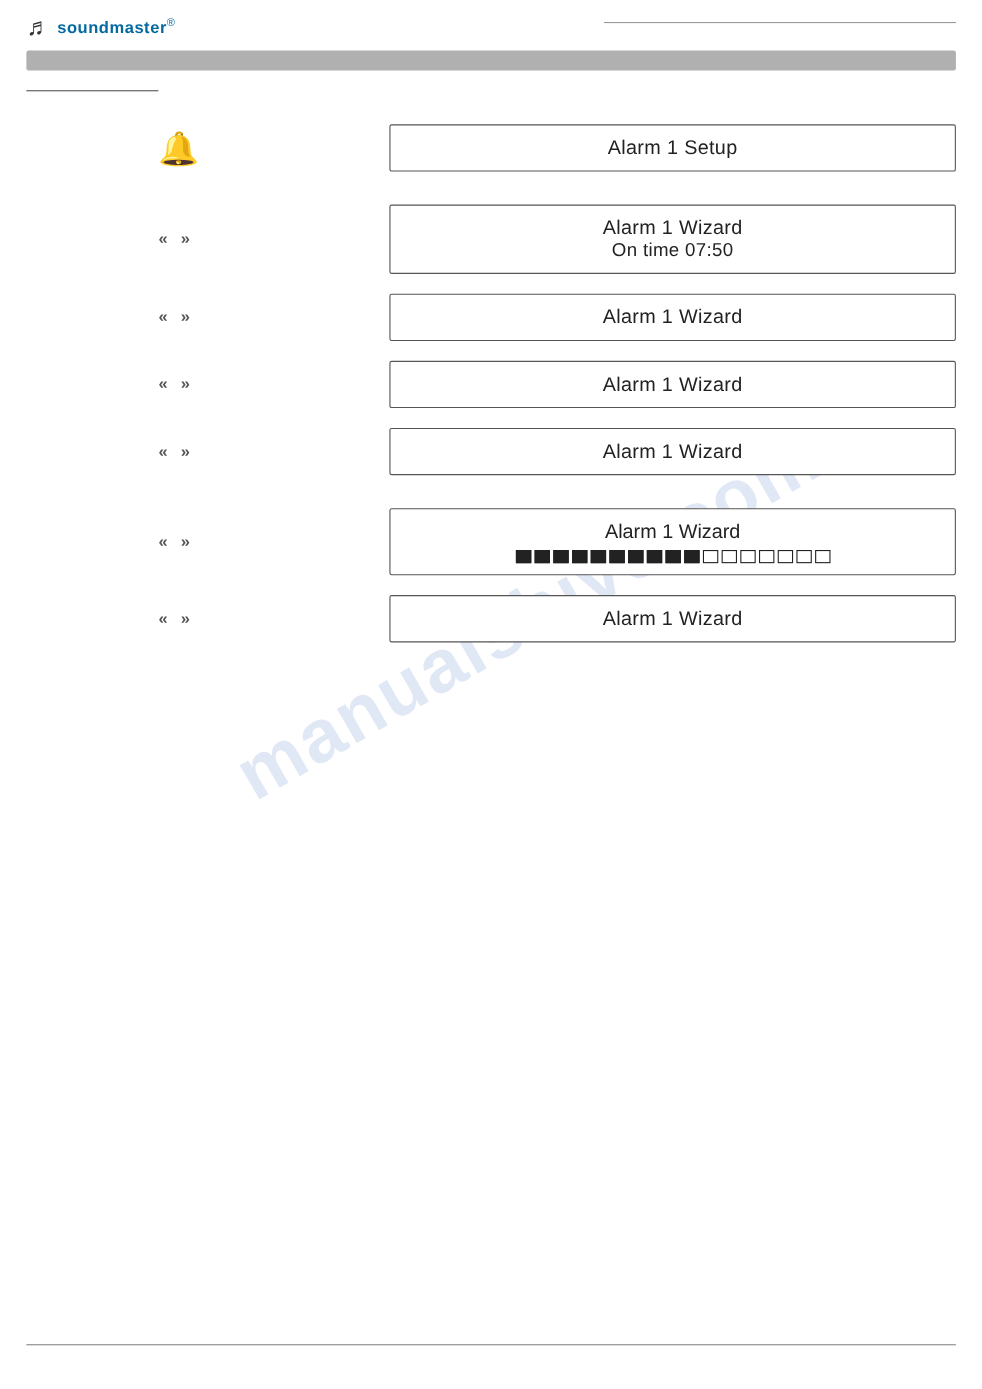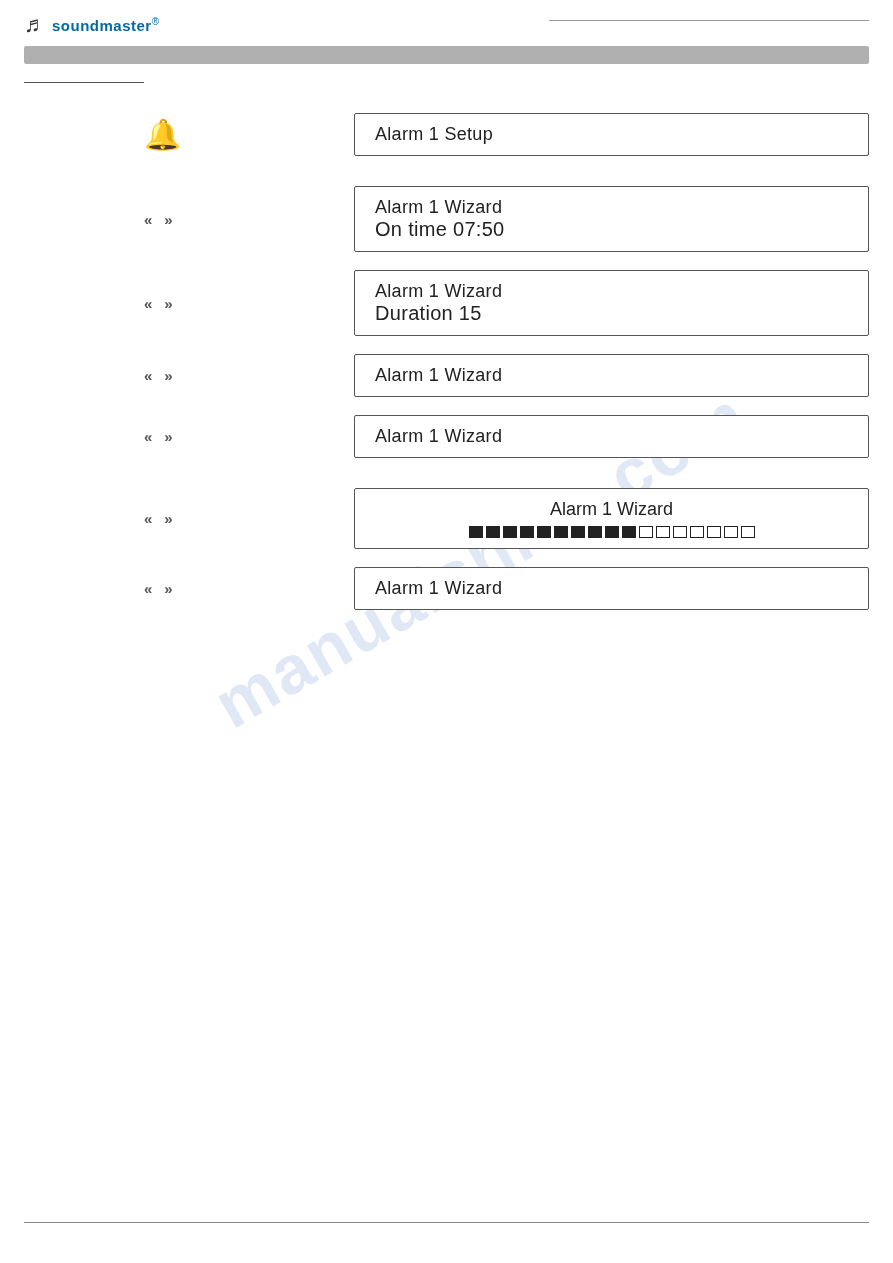--- a/index.html
+++ b/index.html
@@ -83,33 +83,33 @@
       user-select: none;
       font-weight: bold;
     }
 
     
     .display-box {
       border: 1.5px solid #555;
       border-radius: 2px;
       padding: 10px 20px;
       min-width: 265px;
-      text-align: left;
+      text-align: center;
       margin-bottom: 0;
       background: #fff;
     }
     .display-box .line1 {
       font-size: 18px;
       font-weight: 500;
       color: #222;
       letter-spacing: 0.3px;
       display: block;
     }
     .display-box .line2 {
-      font-size: 20px;
+      font-size: 17px;
       font-weight: 400;
       color: #222;
       letter-spacing: 0.3px;
       display: block;
     }
 
     
     .volume-box {
       border: 1.5px solid #555;
       border-radius: 2px;
@@ -252,21 +252,20 @@
   <div class="row-group">
     <div class="left-item">
       <div class="arrow-row">
         <span class="arrow-btn">«</span>
         <span class="arrow-btn">»</span>
       </div>
     </div>
     <div class="right-item">
       <div class="display-box">
         <span class="line1">Alarm 1 Wizard</span>
-        <span class="line2">Duration   15</span>
       </div>
     </div>
   </div>
 
   <div class="row-spacer"></div>
 
   <div class="row-group">
     <div class="left-item">
       <div class="arrow-row">
         <span class="arrow-btn">«</span>

